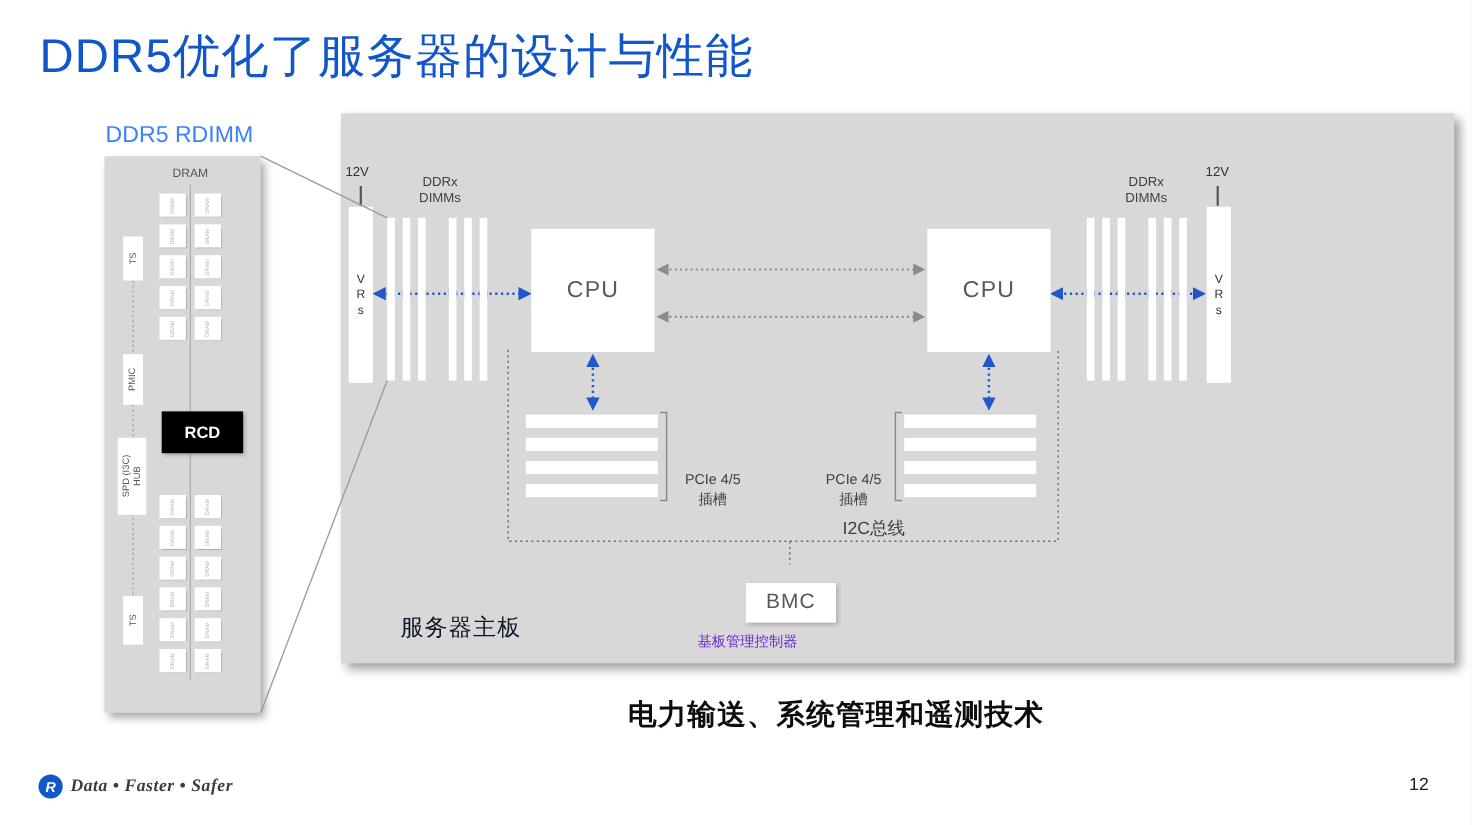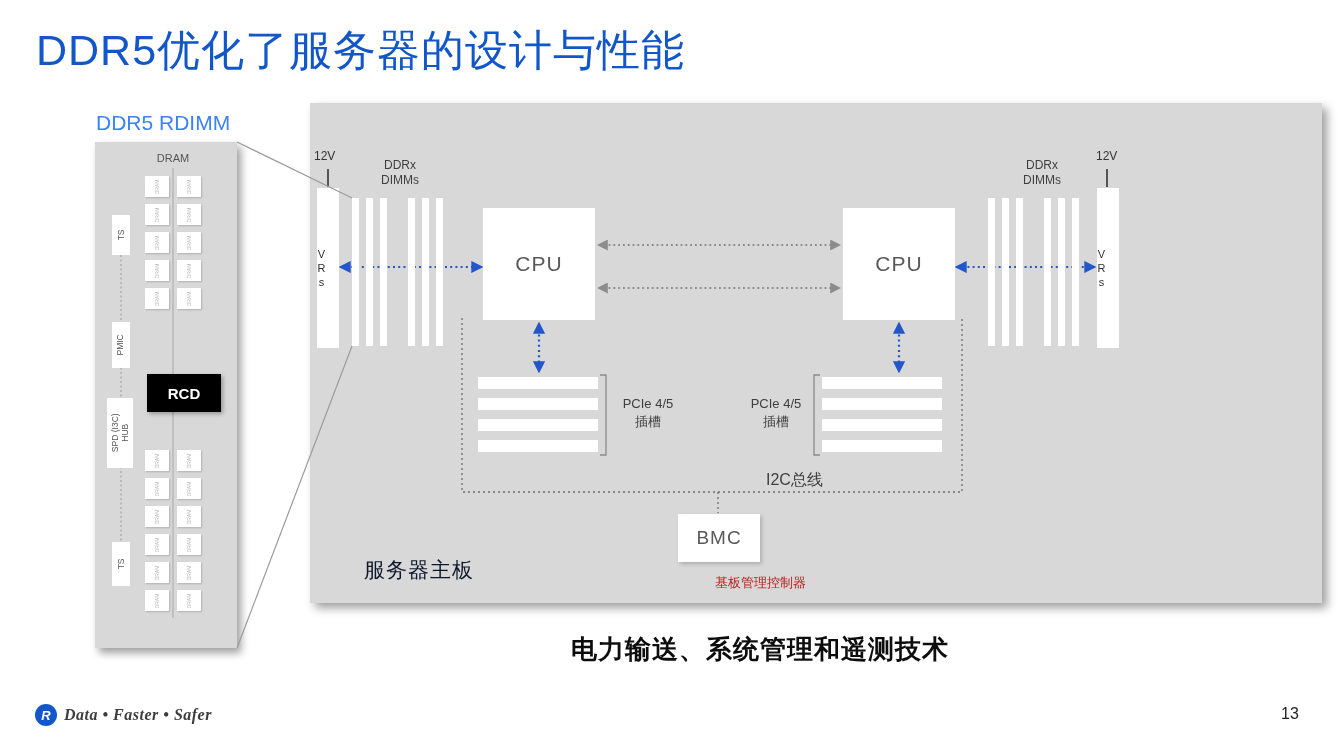--- a/index.html
+++ b/index.html
@@ -29,42 +29,42 @@
   #ts-bottom { left:17px; top:400px; width:18px; height:44px; }
   #rcd { left:52px; top:232px; width:74px; height:38px; background:#000000; display:flex; align-items:center; justify-content:center; color:#fff; font-weight:bold; font-size:15px; box-shadow:2px 2px 4px rgba(0,0,0,.3); }
 
   
   #board { left:310px; top:103px; width:1012px; height:500px; background:#d8d8d8; box-shadow:5px 5px 9px rgba(0,0,0,.38); }
   #board-wires { left:0; top:0; }
   #fan-bar { left:35px; top:10px; width:942px; height:19px; background:#fff; text-align:center; font-size:14px; line-height:19px; color:#333; }
   .v12 { width:28px; text-align:left; font-size:12px; color:#333; }
   #v12-left { left:4px; top:46px; }
   #v12-right { left:786px; top:46px; }
-  .vr { width:22px; height:160px; background:#fff; display:flex; align-items:center; justify-content:flex-start; }
+  .vr { width:22px; height:160px; background:#fff; display:flex; align-items:center; justify-content:center; }
   .vr span { font-size:11px; color:#333; word-break:break-all; width:9px; text-align:center; line-height:1.3; }
   #vr-left { left:7px; top:85px; }
   #vr-right { left:787px; top:85px; }
   .dimms-label { width:76px; text-align:center; font-size:12px; color:#3f3f3f; line-height:1.25; }
   #dimms-label-left { left:52px; top:55px; }
   #dimms-label-right { left:694px; top:55px; }
   .dimm-group { display:flex; gap:7px; }
   .dimm-bar { width:7px; height:148px; background:#fff; }
   #dimm-l1 { left:42px; top:95px; } #dimm-l2 { left:98px; top:95px; }
   #dimm-r1 { left:678px; top:95px; } #dimm-r2 { left:734px; top:95px; }
   .cpu { width:112px; height:112px; background:#fff; display:flex; align-items:center; justify-content:center; font-size:21px; color:#595959; letter-spacing:1px; }
   #cpu-left { left:173px; top:105px; } #cpu-right { left:533px; top:105px; }
   .pcie-group { display:flex; flex-direction:column; gap:9px; }
   .pcie-slot { width:120px; height:12px; background:#fff; }
   #pcie-left { left:168px; top:274px; } #pcie-right { left:512px; top:274px; }
-  .pcie-label { width:72px; text-align:center; font-size:13px; color:#3f3f3f; line-height:1.35; }
+  .pcie-label { width:72px; text-align:center; font-size:13px; color:#3f3f3f; line-height:1.35;margin-top:32px; }
   #pcie-label-left { left:302px; top:292px; }
   #pcie-label-right { left:430px; top:292px; }
   #i2c-label { left:456px; top:367px; font-size:16px; color:#3f3f3f; }
-  #bmc-box { left:368px; top:411px; width:82px; height:48px; background:#fff; display:flex; align-items:center; justify-content:center; font-size:19px; color:#595959; letter-spacing:1px; box-shadow:2px 2px 4px rgba(0,0,0,.2); }
-  #bmc-caption { left:324px; top:471px; width:172px; text-align:right; font-size:13px; color:#b91c1c; }
+  #bmc-box { left:368px; top:427px; width:82px; height:36px; background:#fff; display:flex; align-items:center; justify-content:center; font-size:19px; color:#595959; letter-spacing:1px; box-shadow:2px 2px 4px rgba(0,0,0,.2); }
+  #bmc-caption { left:324px; top:471px; width:172px; text-align:left; font-size:13px; color:#6d28d9; }
   #board-label { left:54px; top:453px; font-size:21px; color:#0f172a; letter-spacing:1px; }
 
   
   #callout { left:0; top:0; pointer-events:none; }
   #caption { left:260px; top:632px; width:1000px; text-align:center; font-size:26px; font-weight:700; color:#0d0d0d; letter-spacing:1px; }
   #brand-logo { left:35px; top:704px; width:22px; height:22px; border-radius:50%; background:#1257c9; color:#fff; display:flex; align-items:center; justify-content:center; font-weight:bold; font-style:italic; font-size:13px; }
   #brand-text { left:64px; top:706px; font-size:16px; font-style:italic; font-weight:bold; color:#3d3d3d; letter-spacing:0.5px;font-family:Liberation Serif, serif; }
   #page-number { left:1281px; top:705px; font-size:16px; color:#222; }
 </style>
 </head>
@@ -285,13 +285,13 @@
   <line x1="237" y1="142" x2="352" y2="198" stroke="#9b9b9b" stroke-width="1.2"></line>
   <line x1="237" y1="648" x2="352" y2="346" stroke="#9b9b9b" stroke-width="1.2"></line>
 </svg>
 
 <div class="abs" id="caption">电力输送、系统管理和遥测技术</div>
 
 <div class="abs" id="brand-logo">
     <span>R</span>
   </div>
 <div class="abs" id="brand-text">Data • Faster • Safer</div>
-<div class="abs" id="page-number">13</div>
+<div class="abs" id="page-number">12</div>
 
 </body></html>

